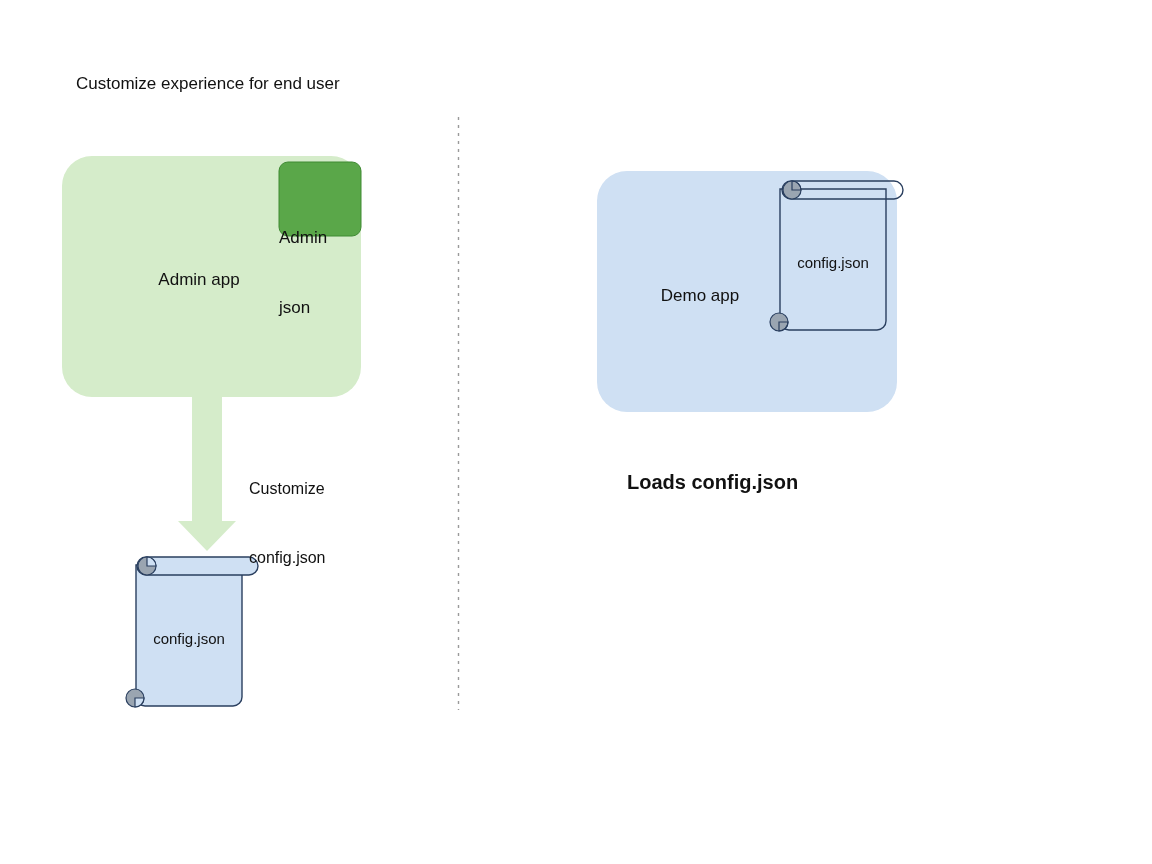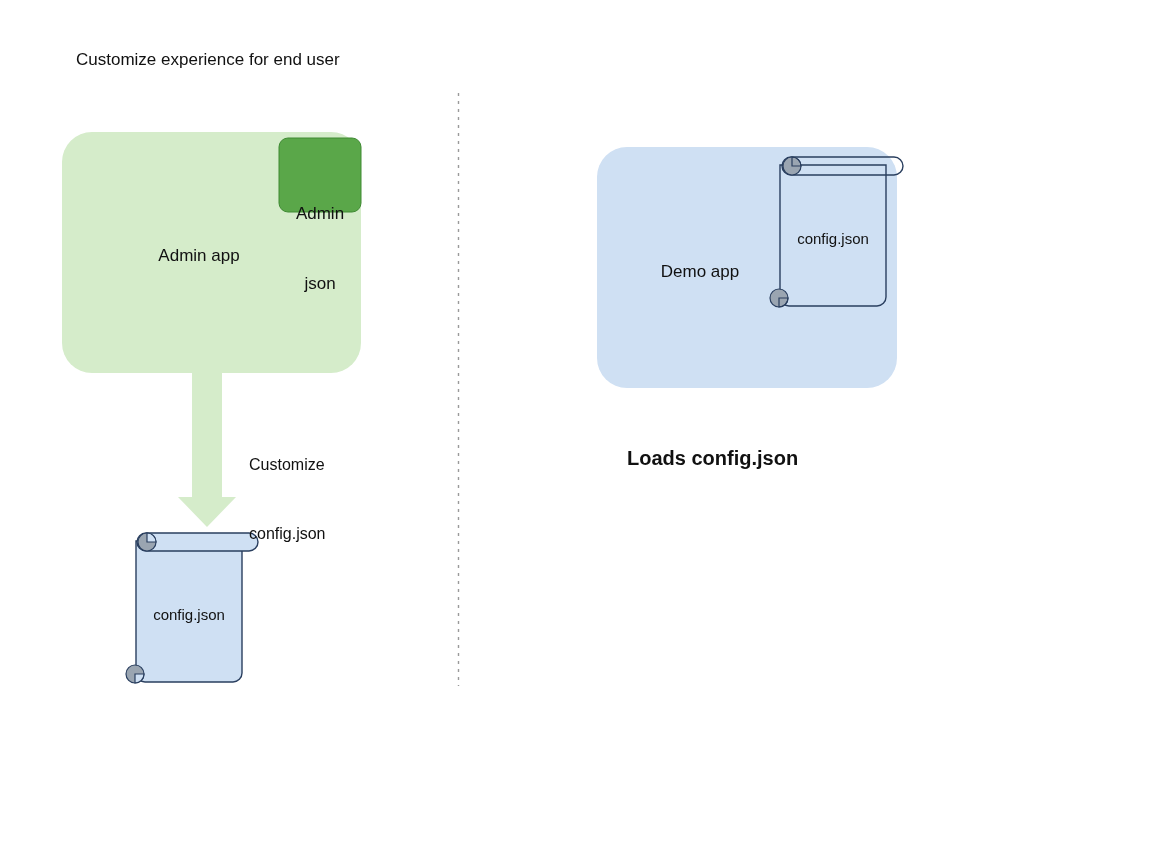--- a/index.html
+++ b/index.html
@@ -11,20 +11,21 @@
     width: 1152px;
     height: 864px;
     position: relative;
     overflow: hidden;
     font-family: "Liberation Sans", sans-serif;
     color: #111111;
   }
   .canvas {
     position: absolute;
     inset: 0;
+    margin-top: 24px;
   }
   svg.diagram {
     position: absolute;
     top: 0;
     left: 0;
     width: 1152px;
     height: 864px;
   }
   .lbl {
     position: absolute;
@@ -33,21 +34,21 @@
     color: #111111;
   }
   .heading {
     font-size: 17px;
   }
   .boxlabel {
     font-size: 17px;
   }
   .panel-label {
     font-size: 17px;
-    text-align: center;
+    text-align: left;
     line-height: 1.38;
   }
   .doc-label {
     font-size: 15px;
   }
   .arrow-label {
     font-size: 16px;
     line-height: 1.42;
   }
   .caption {

